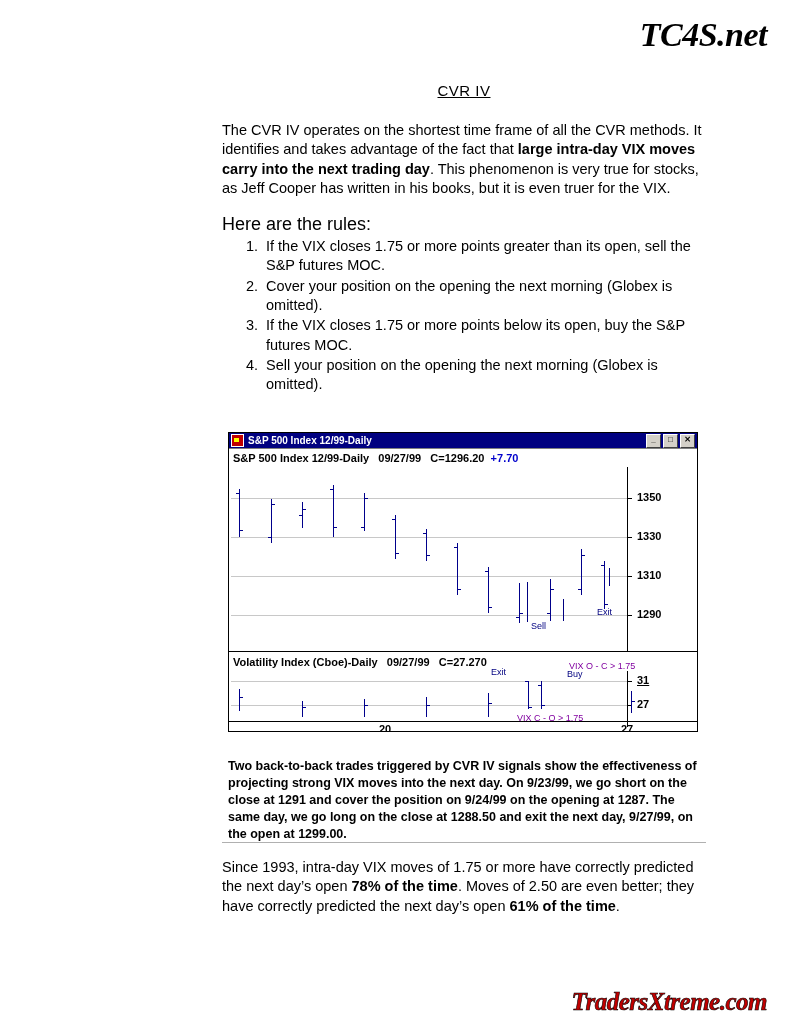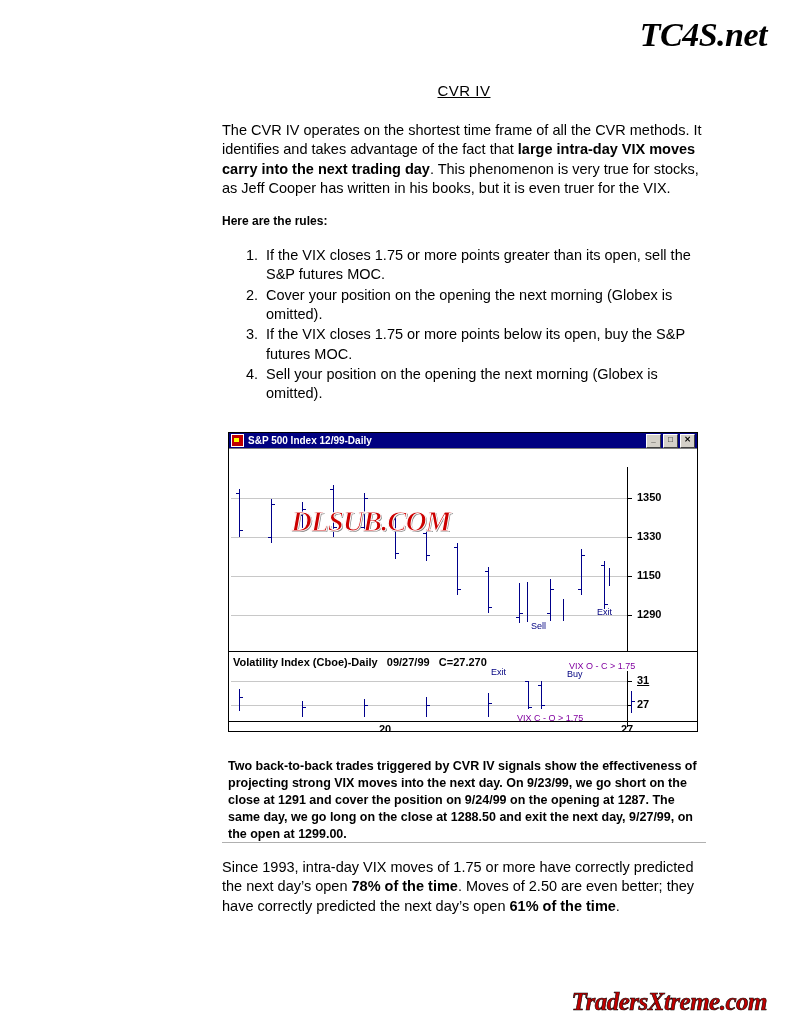--- a/index.html
+++ b/index.html
@@ -48,23 +48,23 @@
 
   .para {
     font-size: 14.5px;
     line-height: 1.33;
     margin: 0 0 16px 0;
     text-align: left;
   }
   .para b { font-weight: bold; }
 
   .rules-head {
-    font-size: 12px;
-    font-weight: bold;
-    margin: 0 0 18px 0;
+    font-size: 18px;
+    font-weight: normal;
+    margin: 0 0 2px 0;
   }
 
   ol.rules {
     margin: 0 0 18px 0;
     padding-left: 40px;
     font-size: 14.5px;
     line-height: 1.33;
   }
   ol.rules li {
     margin-bottom: 1px;
@@ -304,34 +304,40 @@
       <span class="tb-title">S&amp;P 500 Index 12/99-Daily</span>
       <span class="tb-buttons">
         <span class="tb-btn">_</span>
         <span class="tb-btn">□</span>
         <span class="tb-btn">✕</span>
       </span>
     </div>
 
     <div class="chart-body">
 
+      <div class="chart-header" style="left:4px; top:3px;">
+        <span>S&amp;P 500 Index 12/99-Daily</span>&nbsp;&nbsp;
+        <span>09/27/99</span>&nbsp;&nbsp;
+        <span>C=1296.20</span>&nbsp;
+        <span class="val-pos">+7.70</span>
+      </div>
 
       <div class="axis-line-v" style="left:398px; top:18px; height:184px;"></div>
 
       <div class="gridline" style="top:49px;"></div>
       <div class="gridline" style="top:88px;"></div>
       <div class="gridline" style="top:127px;"></div>
       <div class="gridline" style="top:166px;"></div>
 
       <div class="tick-mark" style="left:398px; top:49px;"></div>
       <div class="scale-label" style="left:408px; top:42px;">1350</div>
       <div class="tick-mark" style="left:398px; top:88px;"></div>
       <div class="scale-label" style="left:408px; top:81px;">1330</div>
       <div class="tick-mark" style="left:398px; top:127px;"></div>
-      <div class="scale-label" style="left:408px; top:120px;">1150</div>
+      <div class="scale-label" style="left:408px; top:120px;">1310</div>
       <div class="tick-mark" style="left:398px; top:166px;"></div>
       <div class="scale-label" style="left:408px; top:159px;">1290</div>
 
       <div class="bar" style="left:10px;  top:40px;  height:48px;"></div>
       <div class="tickmark-l" style="left:7px;  top:44px;"></div>
       <div class="tickmark-r" style="left:11px; top:81px;"></div>
 
       <div class="bar" style="left:42px;  top:50px;  height:44px;"></div>
       <div class="tickmark-l" style="left:39px; top:88px;"></div>
       <div class="tickmark-r" style="left:43px; top:55px;"></div>
@@ -384,21 +390,20 @@
       <div class="annot-line" style="left:298px; top:133px; height:40px;"></div>
 
       <div class="annot" style="left:262px; top:170px;">Exit</div>
 
       <div class="annot" style="left:338px; top:172px;">Buy</div>
       <div class="annot-line" style="left:334px; top:150px; height:22px;"></div>
 
       <div class="annot" style="left:368px; top:110px;">Exit</div>
       <div class="annot-line" style="left:380px; top:119px; height:18px;"></div>
 
-      <div class="dlsub">DLSUB.COM</div>
 
       <div class="pane-divider" style="top:202px;"></div>
 
       <div class="chart-header" style="left:4px; top:207px;">
         <span>Volatility Index (Cboe)-Daily</span>&nbsp;&nbsp;
         <span>09/27/99</span>&nbsp;&nbsp;
         <span>C=27.270</span>
       </div>
 
       <div class="axis-line-v" style="left:398px; top:222px; height:56px;"></div>

